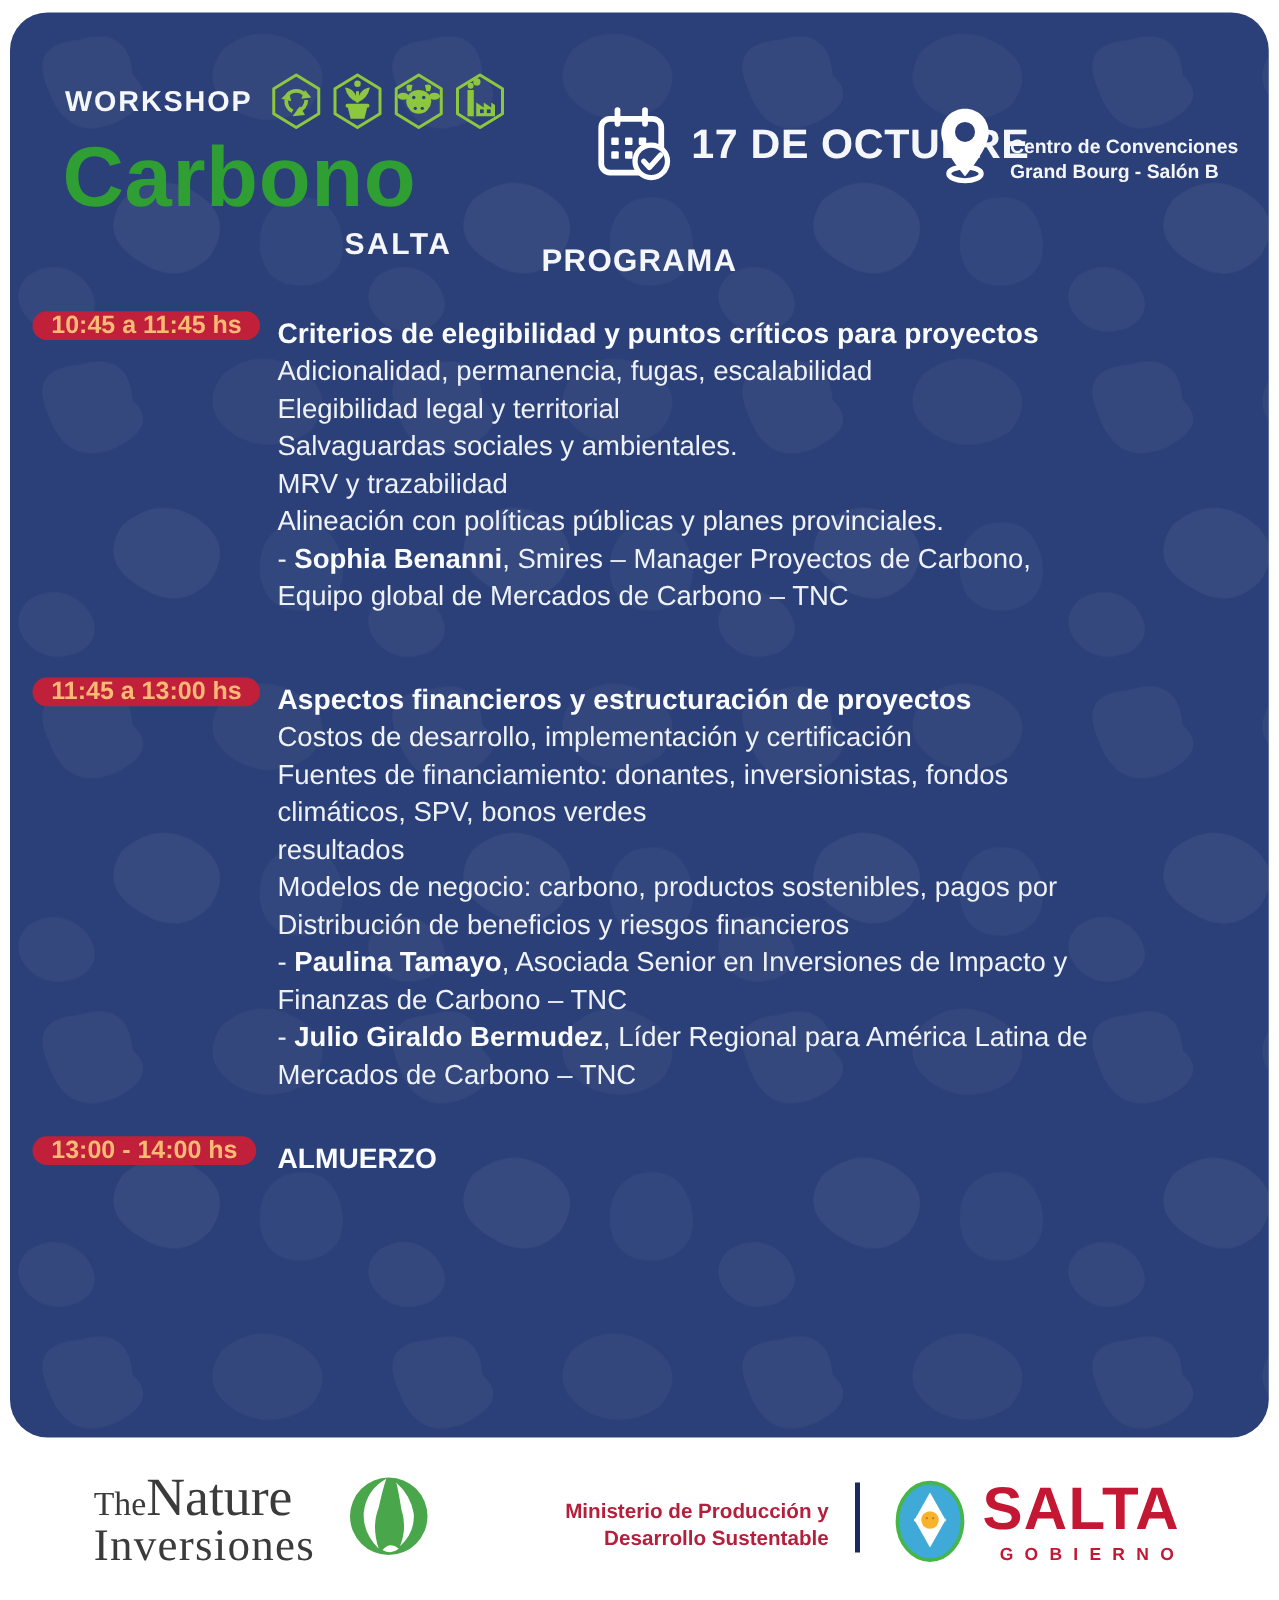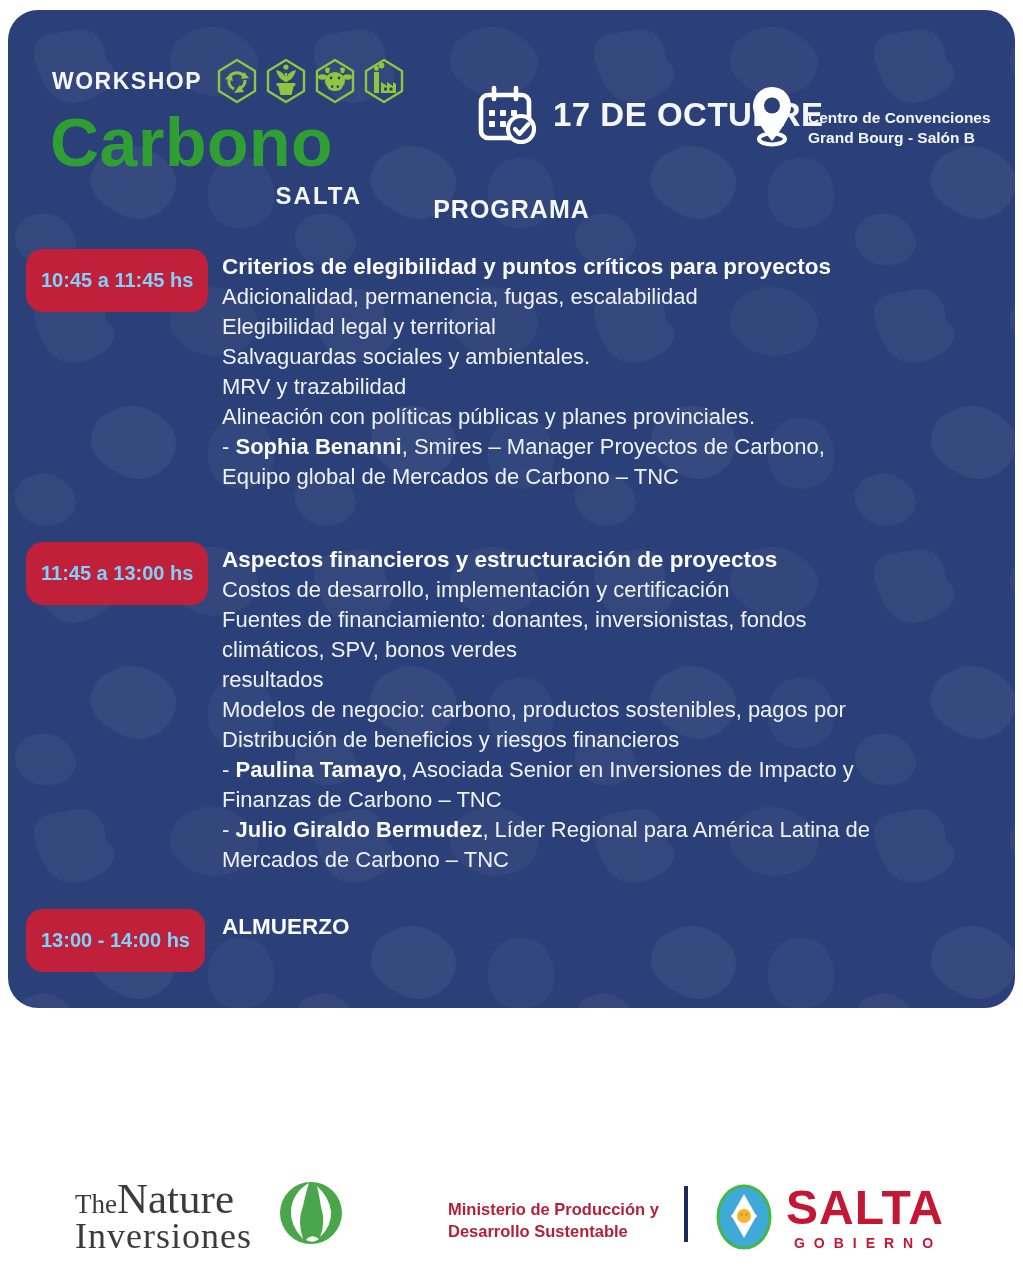--- a/index.html
+++ b/index.html
@@ -1,20 +1,20 @@
 <!DOCTYPE html>
 <html><head>
 <meta charset="utf-8">
 <style>
   * { margin:0; padding:0; box-sizing:border-box; }
   html,body { width:1023px; height:1280px; background:#ffffff; font-family:"Liberation Sans", sans-serif; overflow:hidden; }
   .canvas { position:relative; width:1023px; height:1280px; background:#ffffff; }
 
   
-  .panel { position:absolute; left:8px; top:10px; width:1007px; height:998px;
+  .panel { position:absolute; left:8px; top:10px; width:1007px; height:1140px;
            background:#2b4078; border-radius:30px; overflow:hidden; }
   .panel-texture { position:absolute; left:0; top:0; width:100%; height:100%; pointer-events:none; }
 
   
   .brand { position:absolute; left:44px; top:48px; width:310px; }
   .brand-row { display:flex; align-items:center; gap:14px; }
   .workshop-label { color:#f4f6fa; font-size:23px; font-weight:700; letter-spacing:1.5px; }
   .hex-icons { display:flex; gap:7px; }
   .hex-icons svg { display:block; }
   .brand-title { color:#2f9e33; font-size:68px; font-weight:700; letter-spacing:0.5px; line-height:1.0; margin-top:4px; margin-left:-2px; }
@@ -24,40 +24,40 @@
   .date-text { color:#f4f6fa; font-size:33px; font-weight:700; letter-spacing:0.5px; }
   .loc-group { position:absolute; left:742px; top:74px; display:flex; align-items:flex-end; gap:14px; }
   .venue { color:#f4f6fa; font-size:15.5px; font-weight:700; line-height:20px; margin-top:12px; }
 
   .programa-heading { position:absolute; left:0; top:185px; width:100%; text-align:center;
                       color:#f4f6fa; font-size:25px; font-weight:700; letter-spacing:1px; }
 
   
   .sessions { position:absolute; left:18px; top:242px; width:965px; }
   .session { position:relative; }
-  .time-badge { position:absolute; left:0; top:-3px; background:#c0203a; color:#7dd3fc;
-                font-size:20px; font-weight:700; padding:20px 15px; border-radius:17px; white-space:nowrap; }
+  .time-badge { position:absolute; left:0; top:-3px; background:#c0203a; color:#fdba74;
+                font-size:20px; font-weight:700; padding:0 15px; border-radius:17px; white-space:nowrap; }
   .session-content { margin-left:196px; color:#eef1f7; font-size:22px; line-height:30px; }
   .session-title { font-weight:700; font-size:22.5px; color:#fafbfd; }
   .line span, .line b { white-space:pre-wrap; }
   .line b { font-weight:700; color:#fafbfd; }
 
   
   .tnc-logo { position:absolute; left:75px; top:1178px; display:flex; align-items:flex-start; gap:24px; }
   .tnc-text { font-family:"Liberation Serif", serif; color:#3b3b3b; line-height:0.96; }
   .tnc-the { font-size:27px; }
   .tnc-nature { font-size:43px; }
   .tnc-conservancy { font-size:36px; display:block; letter-spacing:1px; }
-  .ministry { position:absolute; left:448px; top:1198px; width:215px; text-align:left;
+  .ministry { position:absolute; left:448px; top:1198px; width:215px; text-align:right;
               color:#b41f3b; font-size:16.5px; font-weight:700; line-height:22px; }
   .footer-divider { position:absolute; left:684px; top:1186px; width:4px; height:56px; background:#1b2a5a; }
   .crest { position:absolute; left:714px; top:1182px; }
   .salta-block { position:absolute; left:782px; top:1184px; width:166px; text-align:center; }
   .salta-name { color:#c41734; font-size:48px; font-weight:700; letter-spacing:1px; line-height:1; }
-  .salta-sub { color:#c41734; font-size:14px; font-weight:700; letter-spacing:9px; margin-top:3px; margin-left:6px; }
+  .salta-sub { color:#c41734; font-size:14px; font-weight:700; letter-spacing:9px; margin-top:3px; margin-left:6px;text-align:right; }
 </style>
 </head>
 <body>
 
 <div class="canvas">
 
   <div class="panel">
 
     <svg class="panel-texture" width="1007" height="1140">
       <defs>

